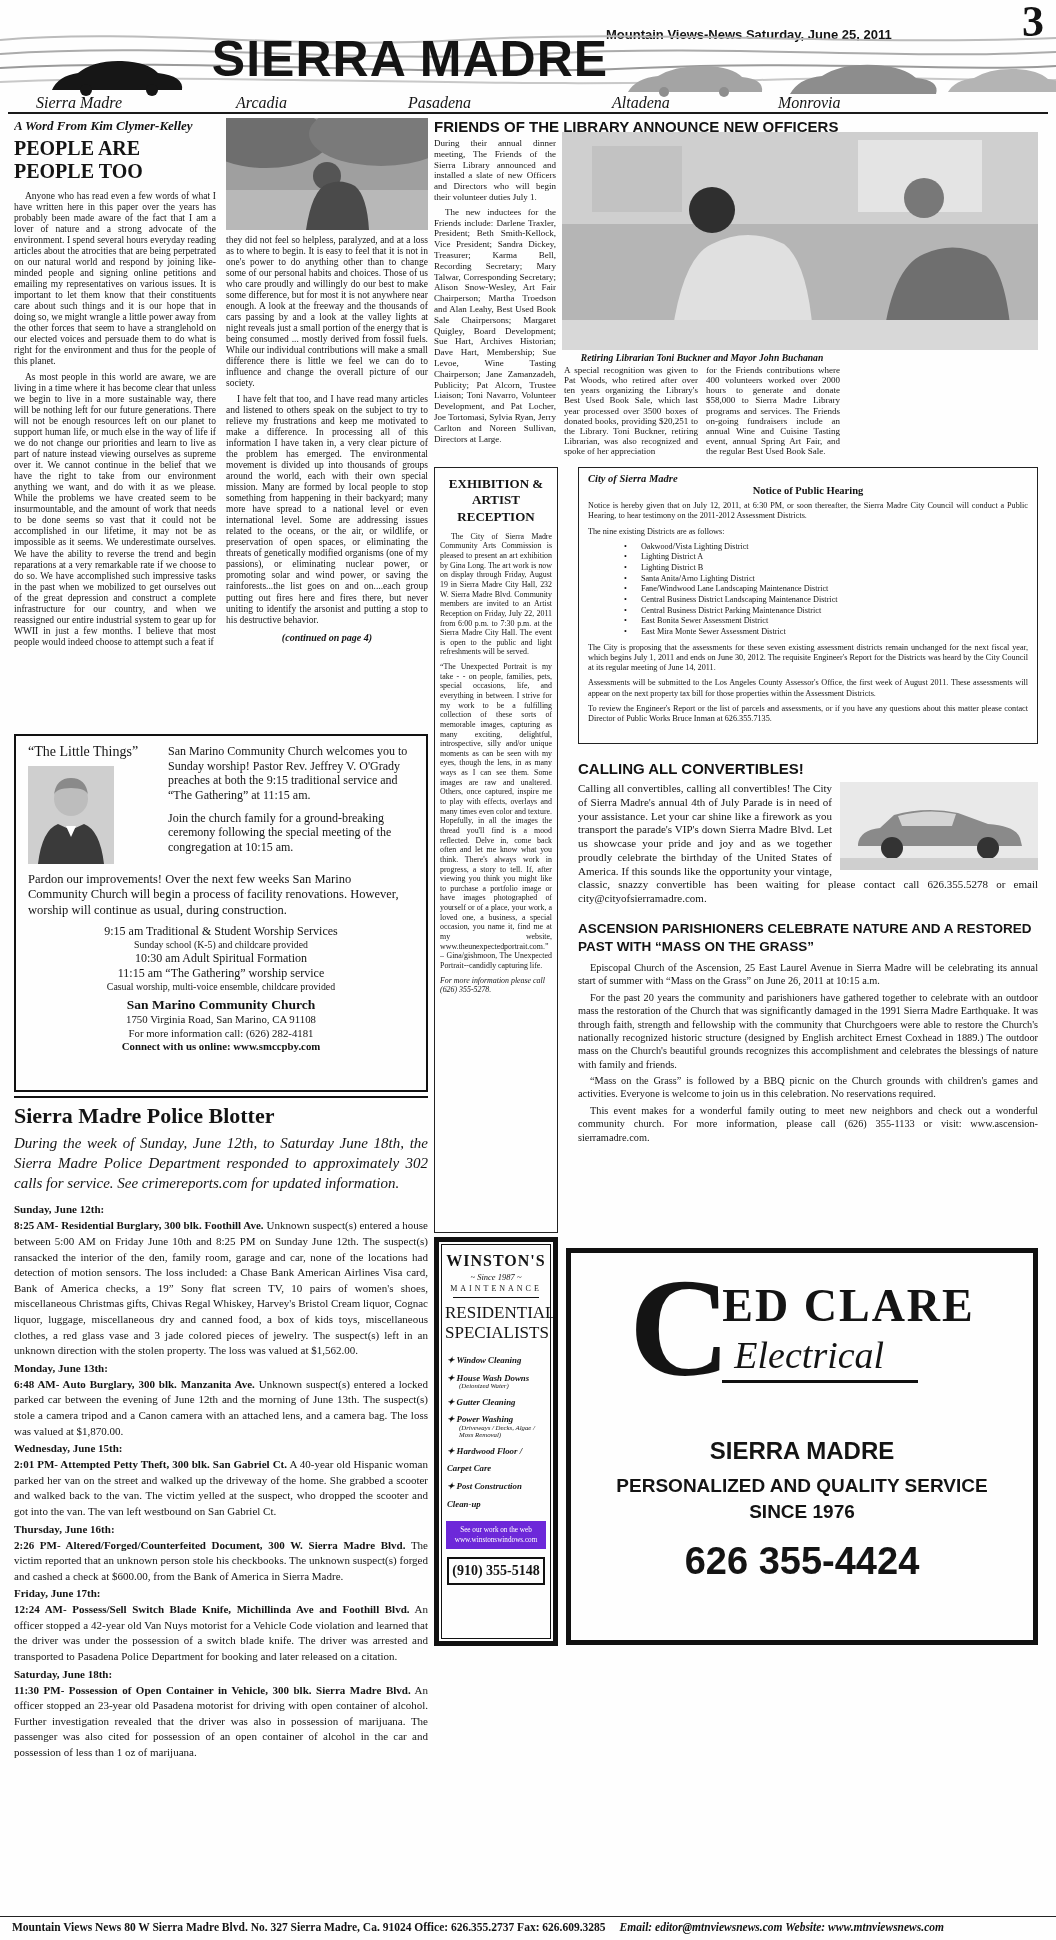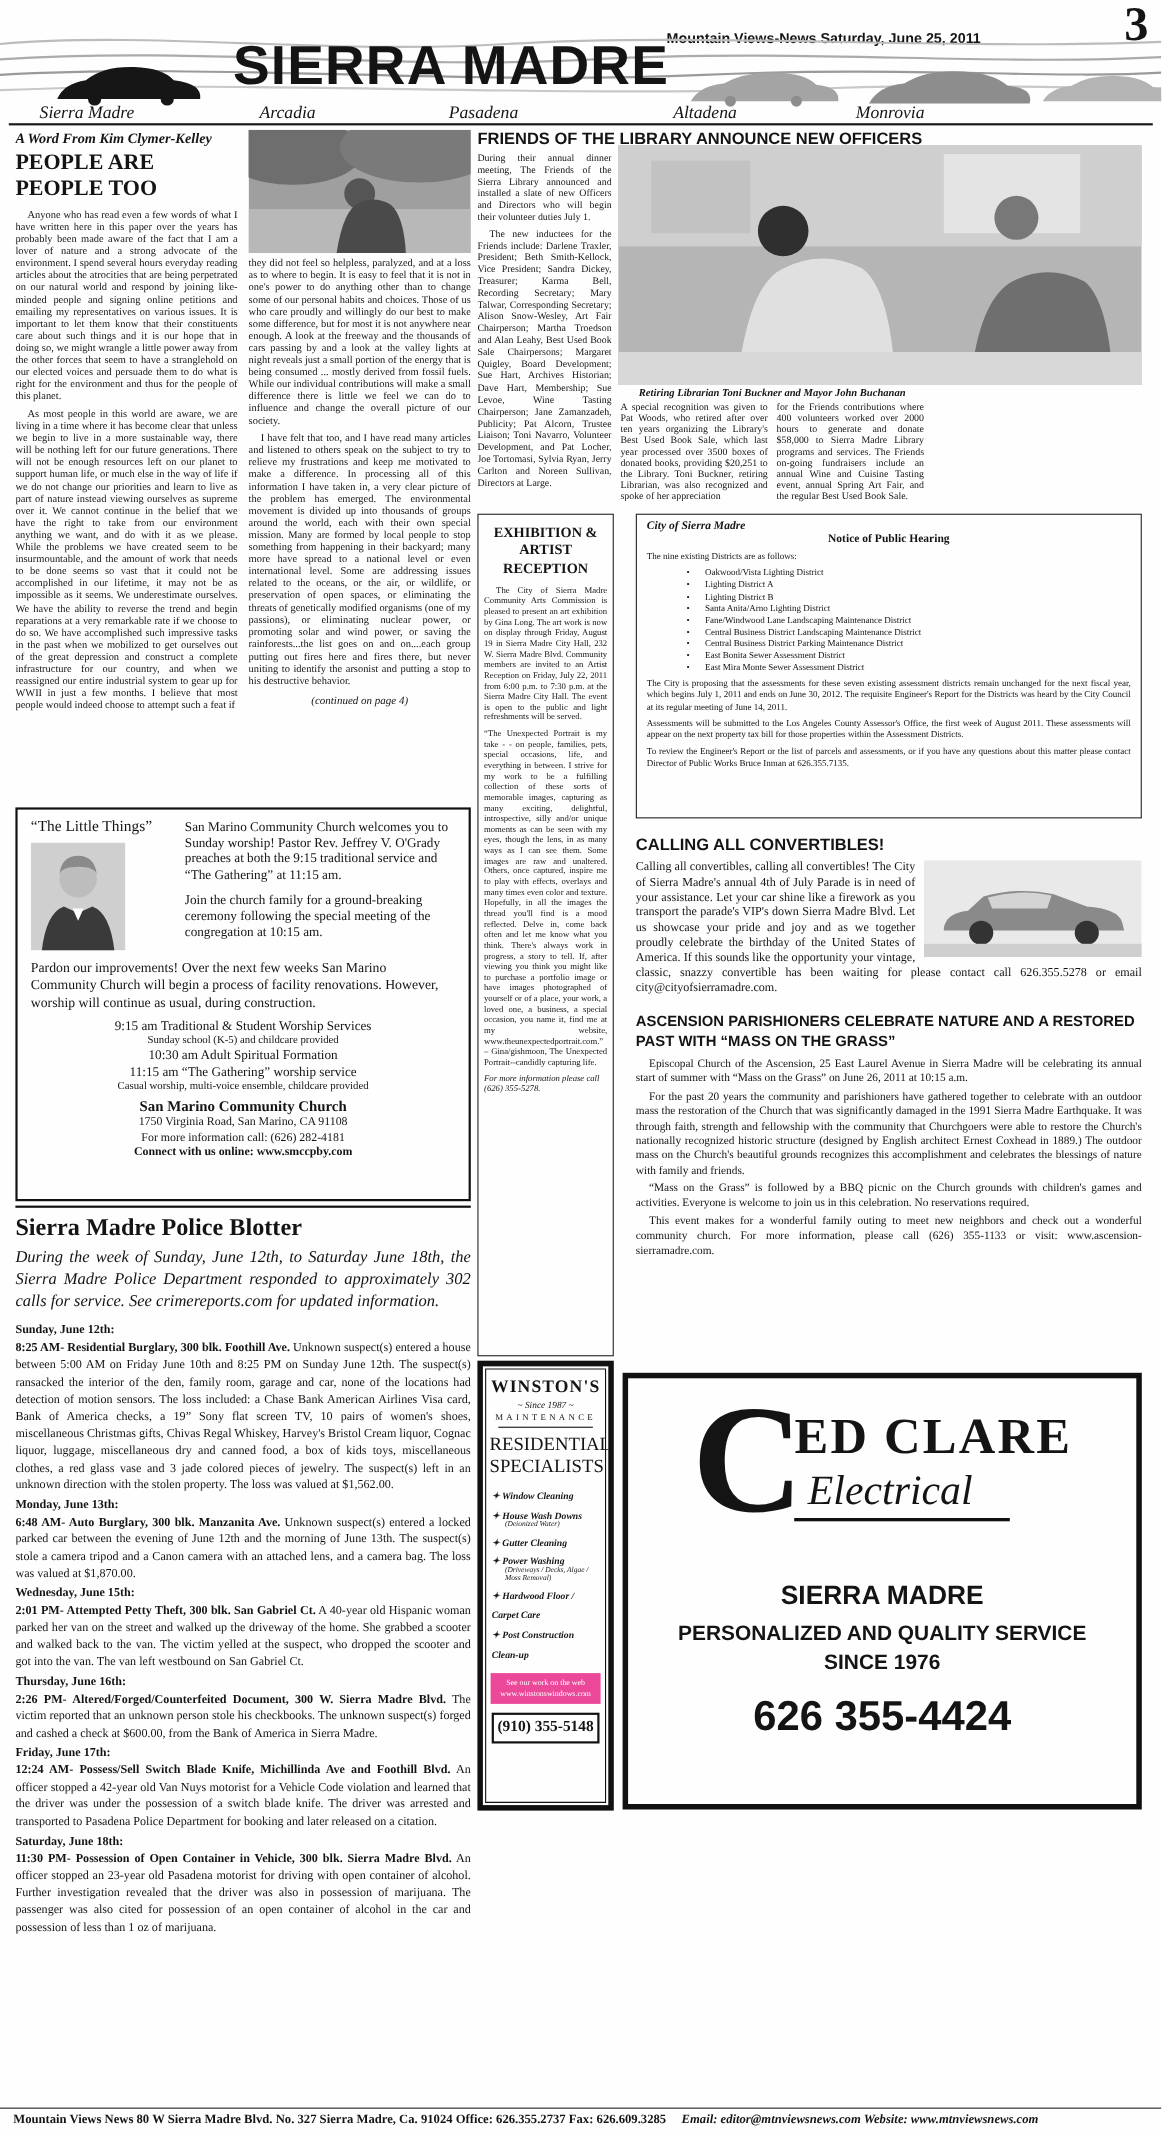--- a/index.html
+++ b/index.html
@@ -20,21 +20,21 @@
   .nv{position:absolute;font-style:italic;font-size:16px;}
   .toprule{position:absolute;top:112px;left:8px;width:1040px;border-top:2px solid #1a1a1a;}
 
   
   .people{position:absolute;left:14px;top:118px;width:414px;height:614px;display:flex;gap:10px;overflow:hidden;}
   .pcol{width:202px;}
   .kicker{font-weight:bold;font-style:italic;font-size:13px;}
   .p-head{font-size:20px;font-weight:bold;margin:3px 0 8px 0;}
   .pt{font-size:9.5px;line-height:1.16;text-align:justify;margin:0 0 5px 0;}
   .photo-sm{display:block;margin-bottom:5px;}
-  .cont{font-size:10px;font-weight:normal;font-style:italic;text-align:center;margin-top:6px;}
+  .cont{font-size:10px;font-weight:bold;font-style:italic;text-align:center;margin-top:6px;}
 
   
   .friends{position:absolute;left:434px;top:118px;width:604px;height:349px;overflow:hidden;}
   .f-head{font-family:"Liberation Sans",sans-serif;font-weight:bold;font-size:15px;margin:0;}
   .f-left{position:absolute;left:0;top:20px;width:122px;height:328px;overflow:hidden;}
   .f9{font-size:9px;line-height:1.2;text-align:justify;margin:0 0 4px 0;}
   .f-photo{position:absolute;left:128px;top:14px;}
   .f-cap{position:absolute;left:128px;top:234px;width:280px;font-size:9.6px;font-weight:bold;
          font-style:italic;text-align:center;}
   .f-col3{position:absolute;left:130px;top:247px;width:134px;font-size:9px;line-height:1.13;text-align:justify;}
@@ -97,21 +97,21 @@
        padding:10px 6px;text-align:center;overflow:hidden;}
   .w-name{font-weight:bold;font-size:16px;letter-spacing:1px;}
   .w-since{font-style:italic;font-size:8.5px;margin:2px 0;}
   .w-maint{font-size:8px;letter-spacing:3px;margin:1px 0 4px 0;}
   .w-rule{border-top:1px solid #111;margin:3px 8px 5px 8px;}
   .w-title{font-size:17px;line-height:1.15;}
   .w-list{text-align:left;margin:10px 0 6px 2px;}
   .w-li{font-weight:bold;font-style:italic;font-size:8.8px;line-height:2.0;}
   .w-li::before{content:"✦ ";}
   .w-note{font-style:italic;font-size:6.8px;line-height:1.1;margin:-5px 0 4px 12px;}
-  .w-web{background:#ec4899;color:#fff;font-size:7.2px;line-height:1.4;padding:4px 2px;margin:8px 1px;}
+  .w-web{background:#6d28d9;color:#fff;font-size:7.2px;line-height:1.4;padding:4px 2px;margin:8px 1px;}
   .w-phone{font-weight:bold;font-size:14px;border:2px solid #111;padding:4px 0;margin:0 2px;}
 
   
   .clare{position:absolute;left:566px;top:1248px;width:472px;height:397px;border:5px solid #111;
          box-sizing:border-box;padding:12px 14px;text-align:center;overflow:hidden;}
   .cl-row{display:flex;align-items:flex-start;justify-content:center;text-align:left;height:158px;}
   .cl-c{font-weight:bold;font-size:140px;line-height:0.9;}
   .cl-names{margin-left:-8px;padding-top:18px;}
   .cl-name{font-weight:bold;font-size:46px;letter-spacing:2px;line-height:1;}
   .cl-script{font-style:italic;font-size:38px;border-bottom:3px solid #111;display:inline-block;
@@ -213,20 +213,21 @@
   <aside class="exh">
     <div class="exh-title">EXHIBITION &amp; ARTIST RECEPTION</div>
     <p class="e8 ind">The City of Sierra Madre Community Arts Commission is pleased to present an art exhibition by Gina Long. The art work is now on display through Friday, August 19 in Sierra Madre City Hall, 232 W. Sierra Madre Blvd. Community members are invited to an Artist Reception on Friday, July 22, 2011 from 6:00 p.m. to 7:30 p.m. at the Sierra Madre City Hall. The event is open to the public and light refreshments will be served.</p>
     <p class="e8">“The Unexpected Portrait is my take - - on people, families, pets, special occasions, life, and everything in between. I strive for my work to be a fulfilling collection of these sorts of memorable images, capturing as many exciting, delightful, introspective, silly and/or unique moments as can be seen with my eyes, though the lens, in as many ways as I can see them. Some images are raw and unaltered. Others, once captured, inspire me to play with effects, overlays and many times even color and texture. Hopefully, in all the images the thread you'll find is a mood reflected. Delve in, come back often and let me know what you think. There's always work in progress, a story to tell. If, after viewing you think you might like to purchase a portfolio image or have images photographed of yourself or of a place, your work, a loved one, a business, a special occasion, you name it, find me at my website, www.theunexpectedportrait.com.” – Gina/gishmoon, The Unexpected Portrait--candidly capturing life.</p>
     <p class="e-contact">For more information please call (626) 355-5278.</p>
   </aside>
 
   <aside class="pubnotice">
     <div class="pn-org">City of Sierra Madre</div>
     <div class="pn-title">Notice of Public Hearing</div>
+    <p class="pn-t">Notice is hereby given that on July 12, 2011, at 6:30 PM, or soon thereafter, the Sierra Madre City Council will conduct a Public Hearing, to hear testimony on the 2011-2012 Assessment Districts.</p>
     <p class="pn-t">The nine existing Districts are as follows:</p>
     <div class="pn-list">
       <div class="pn-li">Oakwood/Vista Lighting District</div>
       <div class="pn-li">Lighting District A</div>
       <div class="pn-li">Lighting District B</div>
       <div class="pn-li">Santa Anita/Arno Lighting District</div>
       <div class="pn-li">Fane/Windwood Lane Landscaping Maintenance District</div>
       <div class="pn-li">Central Business District Landscaping Maintenance District</div>
       <div class="pn-li">Central Business District Parking Maintenance District</div>
       <div class="pn-li">East Bonita Sewer Assessment District</div>

